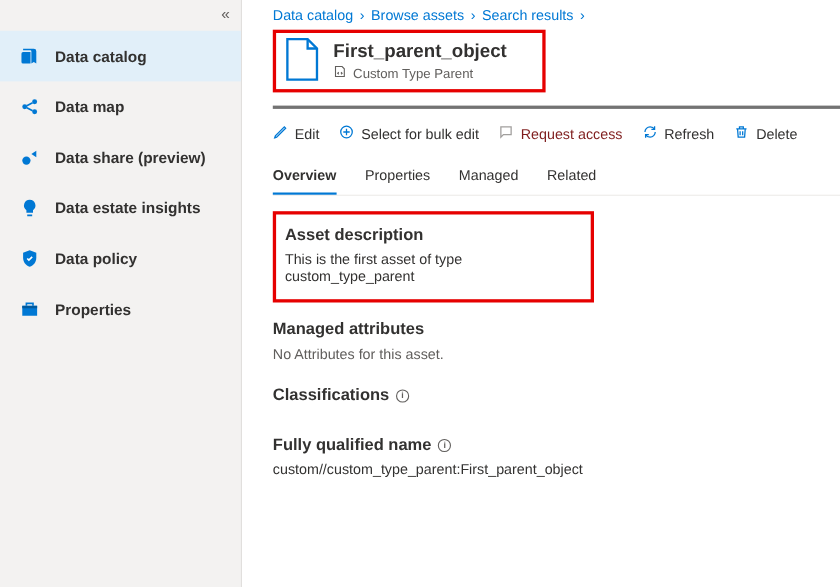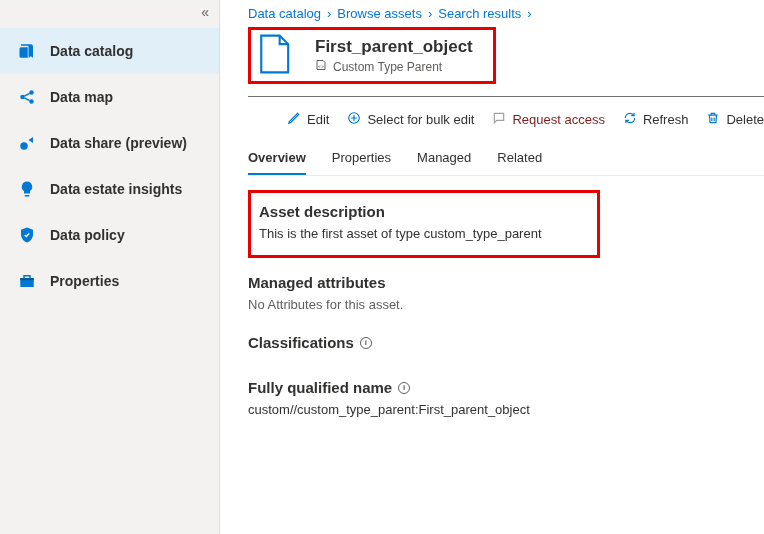--- a/index.html
+++ b/index.html
@@ -64,21 +64,21 @@
     gap: 6px;
     font-size: 13px;
     color: #0078d4;
     padding: 2px 0 6px 0;
   }
   .breadcrumb .sep { color: #0078d4; }
   .breadcrumb-item { cursor: pointer; }
   .asset-header {
     display: flex;
     align-items: center;
-    gap: 24px;
+    gap: 12px;
     padding: 4px 6px;
     border: 3px solid #e60000;
     width: 248px;
   }
   .file-icon {
     width: 34px;
     height: 40px;
   }
   .asset-title {
     font-size: 17px;
@@ -90,24 +90,23 @@
     display: flex;
     align-items: center;
     gap: 6px;
     margin-top: 2px;
   }
   .toolbar {
     display: flex;
     align-items: center;
     gap: 18px;
     padding: 14px 0 10px 0;
-    border-top: 1px solid #737373;
+    border-top: 3px solid #737373;
     margin-top: 12px;
     font-size: 13px;
-    justify-content: flex-end;
   }
   .toolbar .tbtn {
     display: inline-flex;
     align-items: center;
     gap: 6px;
     cursor: pointer;
     color: #323130;
   }
   .toolbar .tbtn.disabled { color: #7f1d1d; cursor: default; }
   .tbtn .ticon { color: #0078d4; font-size: 14px; }
@@ -142,21 +141,21 @@
     gap: 6px;
   }
   .section-desc {
     font-size: 13px;
     color: #323130;
   }
   .section-desc.muted { color: #605e5c; }
   .desc-box {
     border: 3px solid #e60000;
     padding: 10px 8px 14px 8px;
-    width: 352px;
+    width: 292px;
     margin-top: 14px;
   }
   .info-dot {
     width: 12px; height: 12px;
     border: 1px solid #605e5c;
     border-radius: 50%;
     display: inline-flex;
     align-items: center; justify-content: center;
     font-size: 8px; color: #605e5c;
   }

